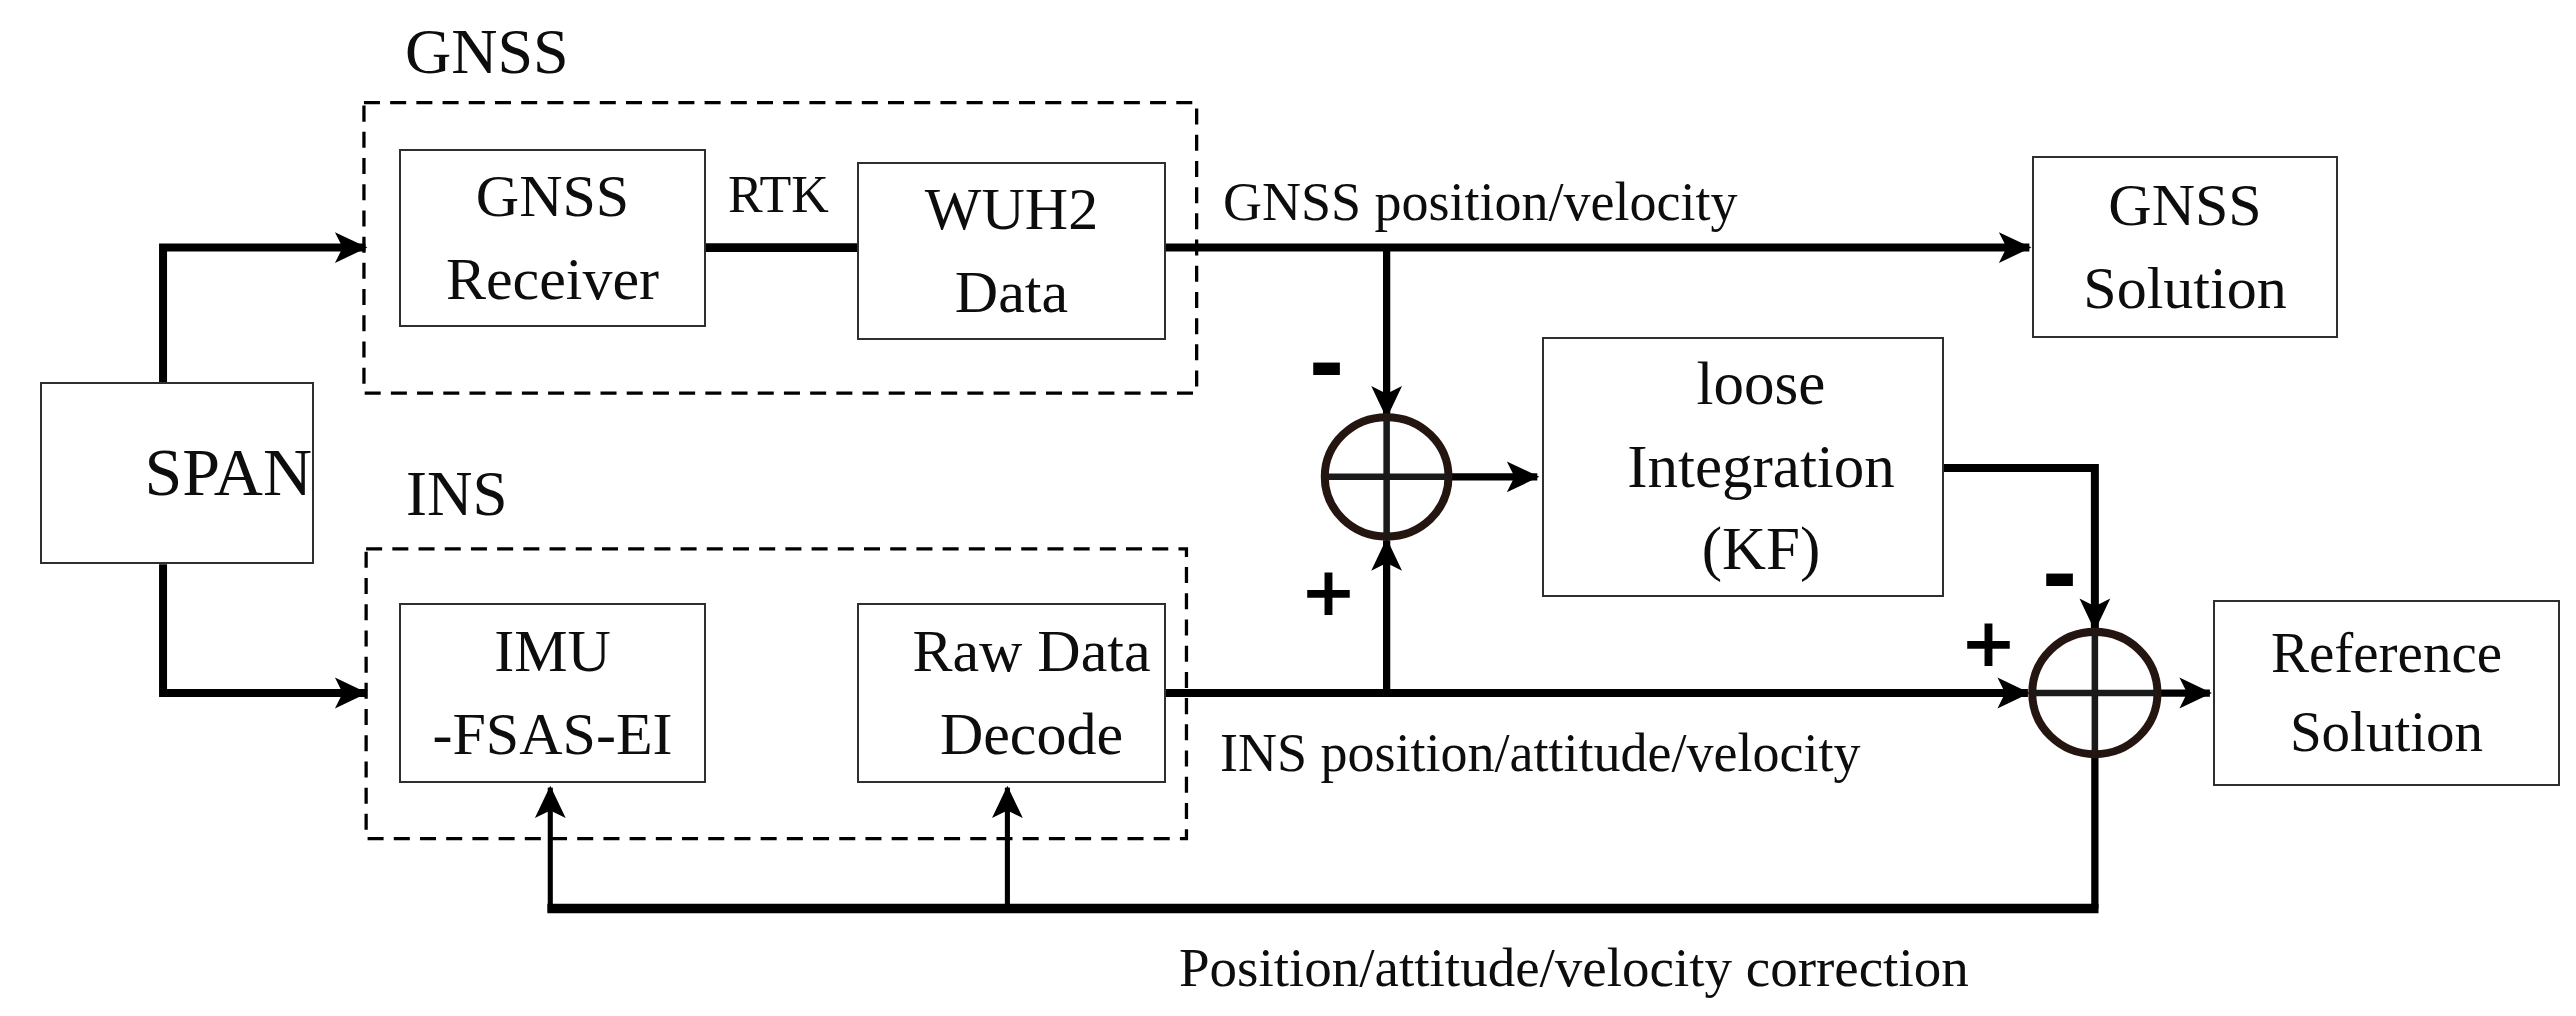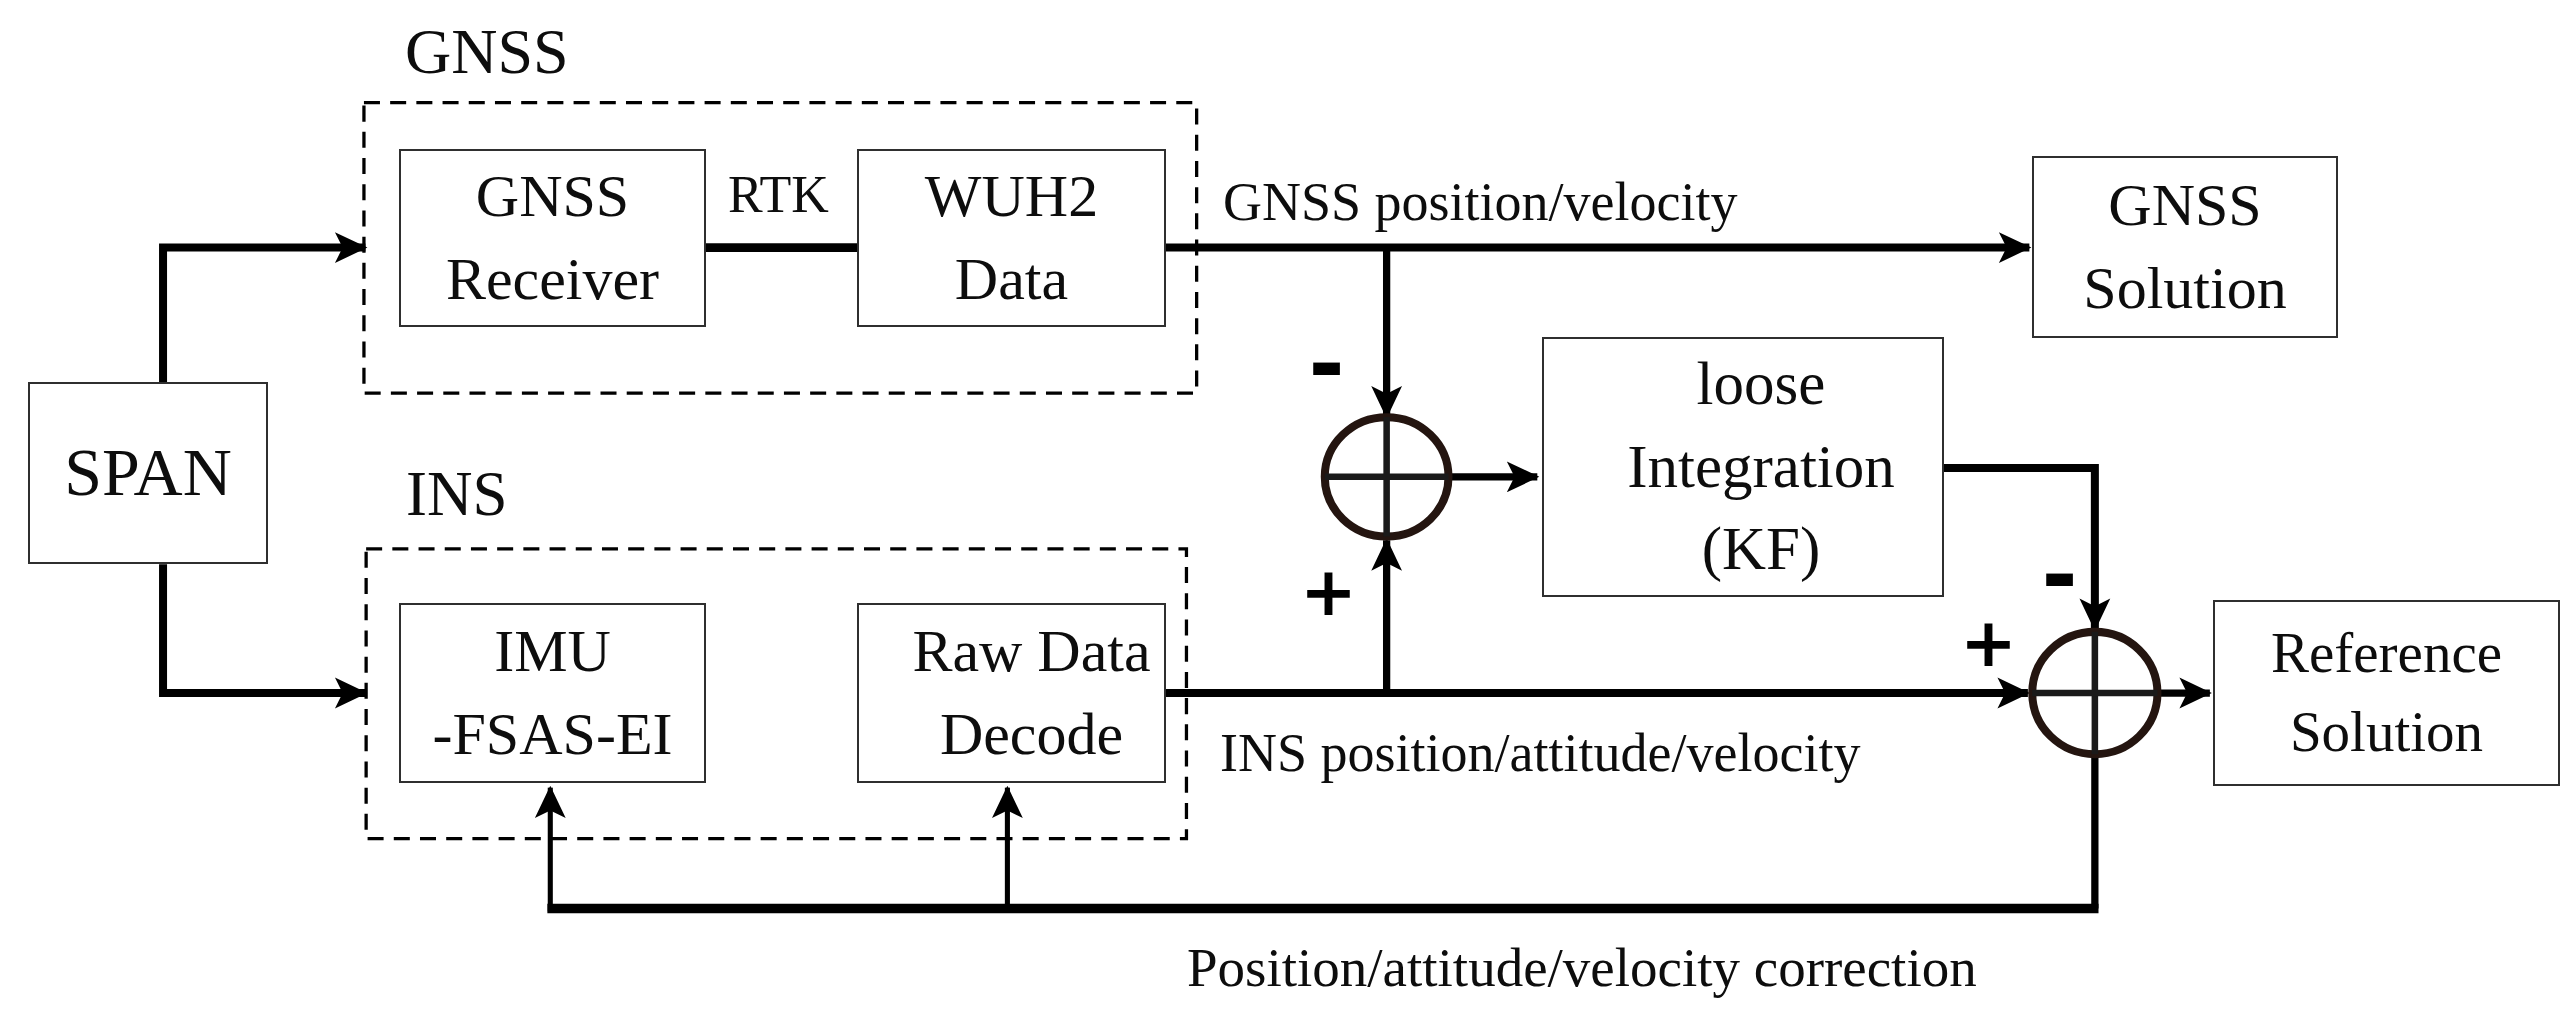--- a/index.html
+++ b/index.html
@@ -68,30 +68,30 @@
 
     <ellipse cx="1905" cy="655" rx="85" ry="82" fill="#ffffff" stroke="#241510" stroke-width="11"></ellipse>
     <path d="M1905,573 L1905,737" fill="none" stroke="#1a1a1a" stroke-width="9"></path>
     <path d="M1820,655 L1990,655" fill="none" stroke="#1a1a1a" stroke-width="9"></path>
 
     <ellipse cx="2878" cy="952" rx="86" ry="84" fill="#ffffff" stroke="#241510" stroke-width="11"></ellipse>
     <path d="M2878,868 L2878,1036" fill="none" stroke="#1a1a1a" stroke-width="9"></path>
     <path d="M2792,952 L2964,952" fill="none" stroke="#1a1a1a" stroke-width="9"></path>
   </svg>
 
-  <div class="box" style="left:28px;top:382px;width:240px;height:182px;font-size:68px;">
+  <div class="box" style="left:40px;top:382px;width:274px;height:182px;font-size:68px;align-items:flex-end;">
     <span>SPAN</span>
   </div>
 
   <div class="box" style="left:399px;top:149px;width:307px;height:178px;font-size:60px;">
     <span>GNSS</span>
     <span>Receiver</span>
   </div>
 
-  <div class="box" style="left:857px;top:149px;width:309px;height:178px;font-size:60px;">
+  <div class="box" style="left:857px;top:162px;width:309px;height:178px;font-size:60px;">
     <span>WUH2</span>
     <span>Data</span>
   </div>
 
   <div class="box" style="left:2032px;top:156px;width:306px;height:182px;font-size:60px;">
     <span>GNSS</span>
     <span>Solution</span>
   </div>
 
   <div class="box" style="left:1542px;top:337px;width:402px;height:260px;font-size:61px;line-height:1.36;padding-left:36px;">
@@ -114,21 +114,21 @@
     <span>Raw Data</span>
     <span>Decode</span>
   </div>
 
   <div class="lbl" style="left:405px;top:20.4px;font-size:64px;">GNSS</div>
   <div class="lbl" style="left:406px;top:463px;font-size:63px;">INS</div>
 
   <div class="lbl" style="left:728px;top:169px;font-size:52px;">RTK</div>
   <div class="lbl" style="left:1220px;top:726px;font-size:54px;">INS position/attitude/velocity</div>
   <div class="lbl" style="left:1223px;top:175px;font-size:54px;">GNSS position/velocity</div>
-  <div class="lbl" style="left:1179px;top:940px;font-size:55px;margin-left:8px;">Position/attitude/velocity correction</div>
+  <div class="lbl" style="left:1179px;top:940px;font-size:55px;">Position/attitude/velocity correction</div>
 
   <div class="sign" style="left:1301px;top:342px;width:51px;height:44px;font-size:87px;">-</div>
   <div class="sign" style="left:1303px;top:566px;width:51px;height:51px;font-size:68px;">+</div>
   <div class="sign" style="left:2034px;top:553px;width:51px;height:44px;font-size:87px;">-</div>
   <div class="sign" style="left:1963px;top:617px;width:51px;height:51px;font-size:68px;">+</div>
 
 </div>
 
 
 </body></html>

